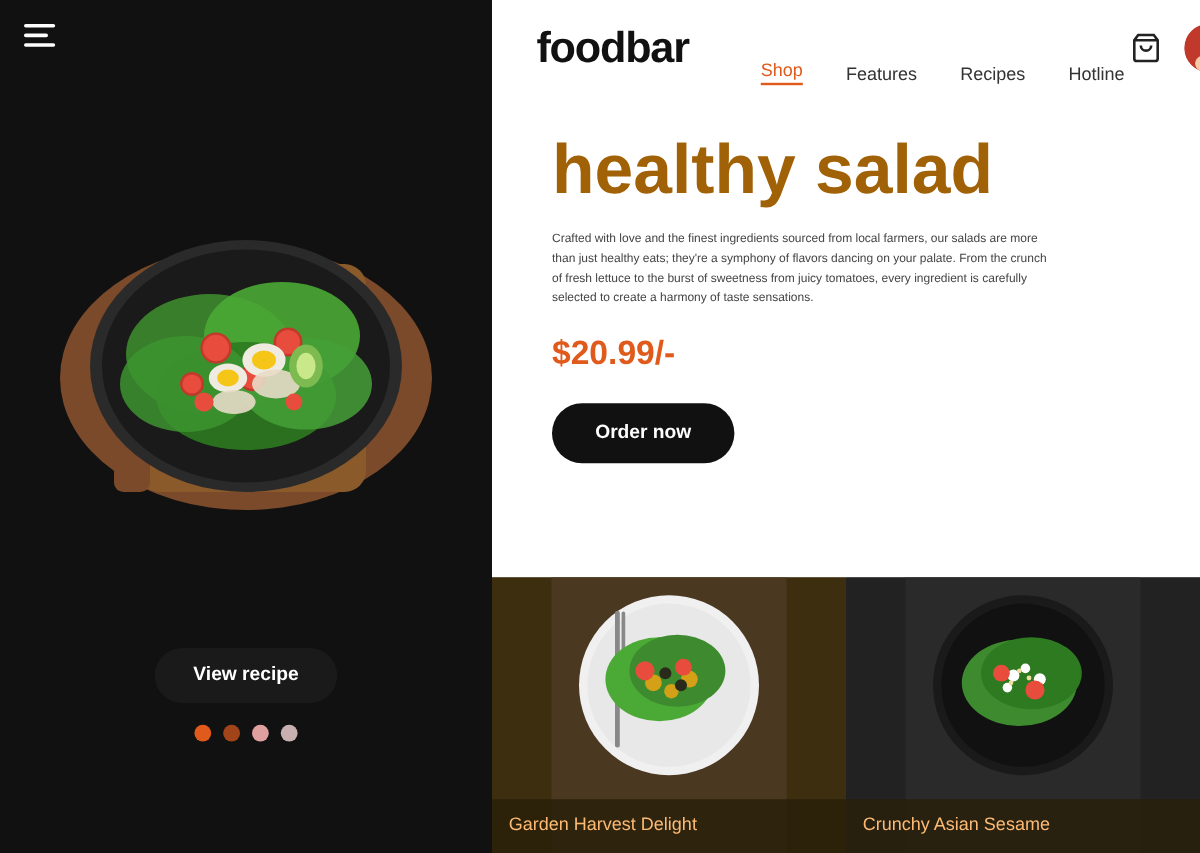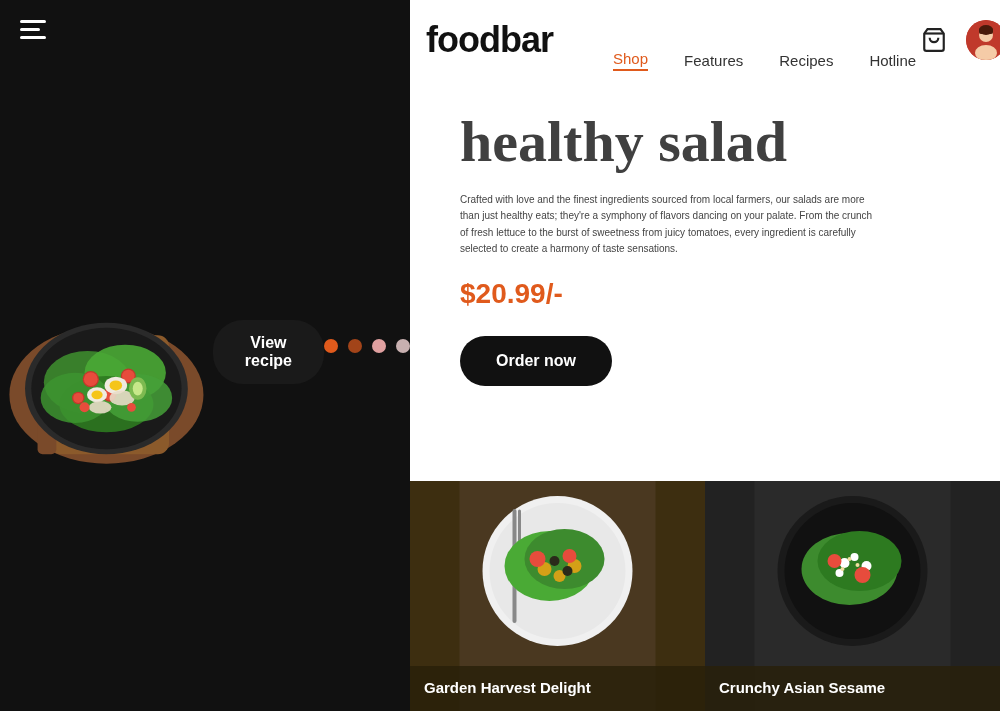--- a/index.html
+++ b/index.html
@@ -13,20 +13,21 @@
     }
 
     
     .left-panel {
       position: absolute;
       left: 0; top: 0;
       width: 410px;
       height: 711px;
       background: #111;
       display: flex;
+      flex-direction: column;
       align-items: center;
       justify-content: flex-start;
       overflow: hidden;
     }
 
     .salad-image {
       width: 100%;
       height: 530px;
       position: relative;
       overflow: hidden;
@@ -60,37 +61,37 @@
     }
 
     
     header {
       position: absolute;
       top: 0; left: 410px;
       width: 590px;
       height: 80px;
       display: flex;
       align-items: center;
-      padding: 0 16px;
+      padding: 0 37px;
       background: #fff;
       z-index: 10;
     }
 
     .logo {
       font-size: 36px;
       font-weight: 900;
       color: #111;
       margin-right: 60px;
       letter-spacing: -1px;
     }
 
     nav {
       display: flex;
       gap: 36px;
-      align-items: center;
+      align-items: flex-end;
       flex: 1;
       margin-top: 40px;
     }
 
     .nav-item {
       font-size: 15px;
       font-weight: 500;
       color: #333;
       cursor: pointer;
       text-decoration: none;
@@ -156,24 +157,23 @@
       position: absolute;
       left: 440px;
       top: 90px;
       width: 540px;
       padding: 20px 20px 0 20px;
     }
 
     .product-title {
       font-size: 58px;
       font-weight: 900;
-      color: #404040;
+      color: #a16207;
       line-height: 1.1;
       margin-bottom: 18px;
-      font-family: Liberation Serif, serif;
     }
 
     .product-description {
       font-size: 10px;
       color: #444;
       line-height: 1.65;
       margin-bottom: 20px;
       max-width: 420px;
     }
 
@@ -232,22 +232,22 @@
 
     .card-overlay {
       position: absolute;
       bottom: 0; left: 0; right: 0;
       padding: 12px 14px 14px;
       background: rgba(40, 32, 10, 0.82);
     }
 
     .card-title {
       font-size: 15px;
-      font-weight: 700;
-      color: #ffffff;
+      font-weight: 400;
+      color: #fdba74;
       line-height: 1.3;
     }
 
   </style>
 </head>
 <body>
 
 <div class="menu-icon">
   <span></span>
   <span></span>

